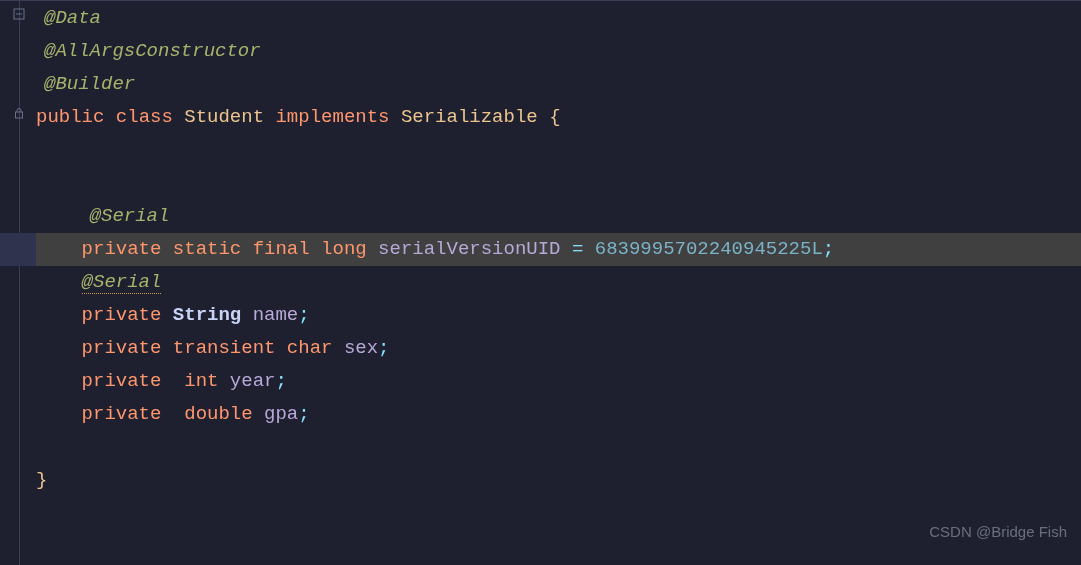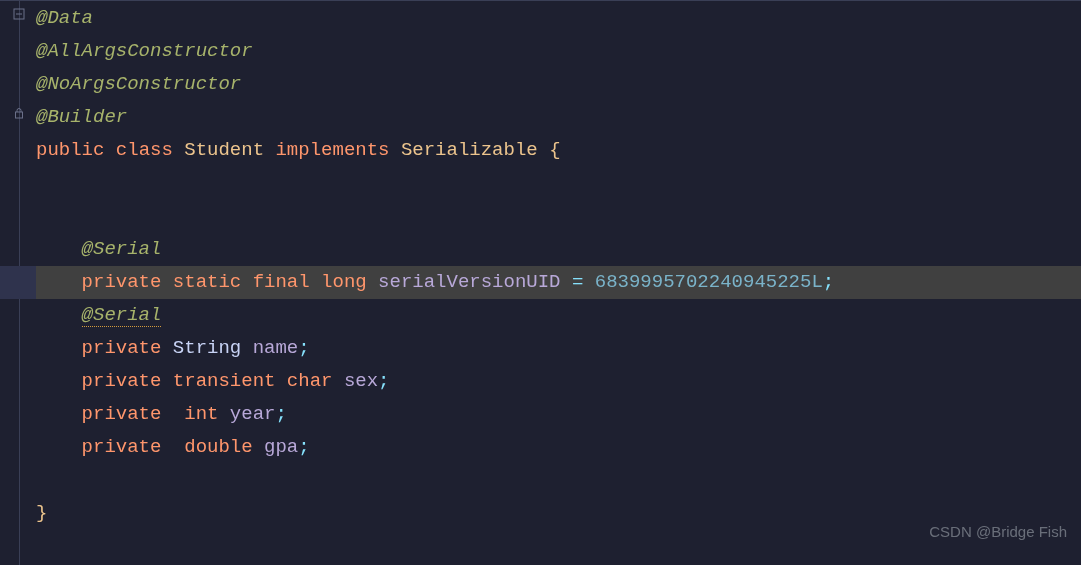--- a/index.html
+++ b/index.html
@@ -61,29 +61,29 @@
     }
     .code-line.highlighted::before {
       content: '';
       position: absolute;
       left: -36px;
       top: 0;
       bottom: 0;
       width: 36px;
       background: #2f334d;
     }
-    .annotation { color: #a7b36b; font-style: italic; }
+    .annotation { color: #a7b36b; font-style: italic; margin-left: 8px; }
     .annotation-warn { 
       color: #a7b36b; 
       font-style: italic;
       border-bottom: 1px dotted #d49b3d;
     }
     .keyword { color: #ff966c; font-style: normal; margin-top: 30px; }
     .class-name { color: #ecc48d; font-style: normal; }
-    .type { color: #c8d3f5; font-style: normal; }
+    .type { color: #c8d3f5; font-style: normal; font-weight: bold; }
     .type-primitive { color: #ff966c; font-style: normal; }
     .field { color: #b8a8d8; font-style: normal; }
     .operator { color: #86e1fc; font-style: normal; }
     .number { color: #7ab3c9; font-style: normal; }
     .semicolon { color: #86e1fc; font-style: normal; }
     .brace { color: #ecc48d; font-style: normal; }
     .watermark {
       position: absolute;
       bottom: 20px;
       right: 14px;
@@ -111,21 +111,20 @@
           <svg viewBox="0 0 12 12">
             <rect x="2.5" y="5" width="7" height="6" fill="none" stroke="#6b7089" stroke-width="1"></rect>
             <path d="M4 5 V3.5 a2 2 0 0 1 4 0 V5" fill="none" stroke="#6b7089" stroke-width="1"></path>
           </svg>
         </div>
       </div>
   </div>
   <div class="code-area" id="code-area">
   <div class="code-line"><span class="annotation">@Data</span></div>
       <div class="code-line"><span class="annotation">@AllArgsConstructor</span></div>
-      <div class="code-line"><span class="annotation">@NoArgsConstructor</span></div>
       <div class="code-line"><span class="annotation">@Builder</span></div>
       <div class="code-line"><span class="keyword">public </span><span class="keyword">class </span><span class="class-name">Student </span><span class="keyword">implements </span><span class="class-name">Serializable </span><span class="brace">{</span></div>
       <div class="code-line"></div>
       <div class="code-line"></div>
       <div class="code-line"><span class="indent">    </span><span class="annotation">@Serial</span></div>
       <div class="code-line highlighted"><span class="indent">    </span><span class="keyword">private </span><span class="keyword">static </span><span class="keyword">final </span><span class="type-primitive">long </span><span class="field">serialVersionUID </span><span class="operator">= </span><span class="number">6839995702240945225L</span><span class="semicolon">;</span></div>
       <div class="code-line"><span class="indent">    </span><span class="annotation-warn">@Serial</span></div>
       <div class="code-line"><span class="indent">    </span><span class="keyword">private </span><span class="type">String </span><span class="field">name</span><span class="semicolon">;</span></div>
       <div class="code-line"><span class="indent">    </span><span class="keyword">private </span><span class="keyword">transient </span><span class="type-primitive">char </span><span class="field">sex</span><span class="semicolon">;</span></div>
       <div class="code-line"><span class="indent">    </span><span class="keyword">private  </span><span class="type-primitive">int </span><span class="field">year</span><span class="semicolon">;</span></div>

